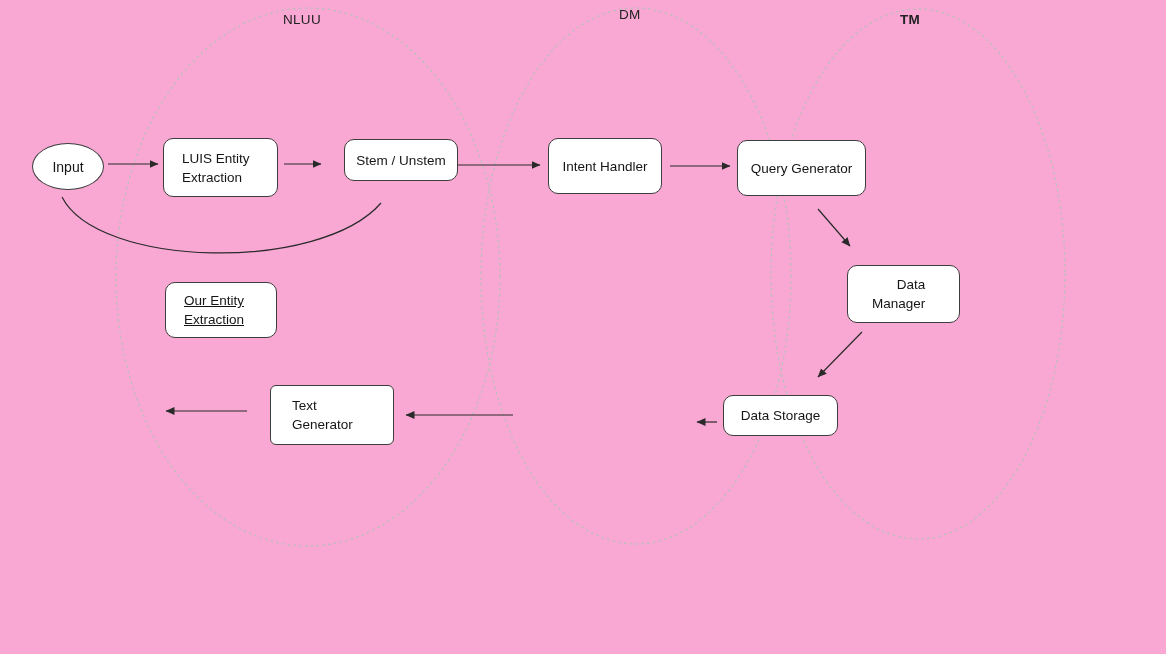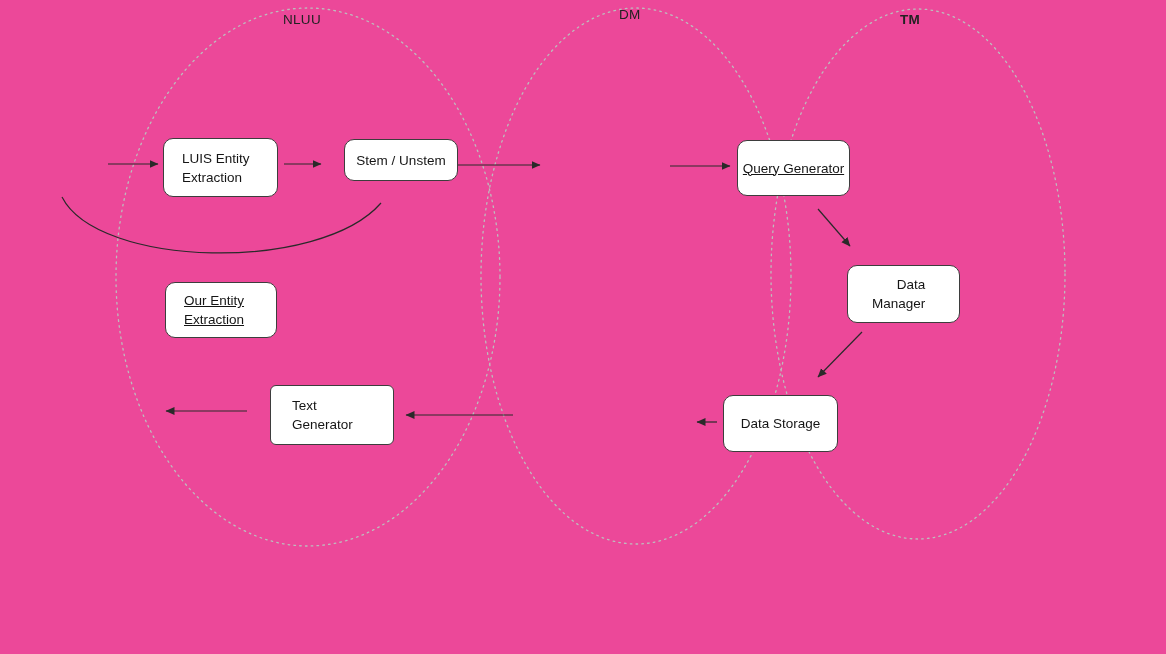--- a/index.html
+++ b/index.html
@@ -5,21 +5,21 @@
   html, body {
     margin: 0;
     padding: 0;
     background: #ffffff;
     font-family: "Liberation Sans", sans-serif;
   }
   #canvas {
     position: relative;
     width: 1166px;
     height: 654px;
-    background: #ec4899;
+    background: #f9a8d4;
     overflow: hidden;
   }
   #wires {
     position: absolute;
     left: 0;
     top: 0;
     width: 1166px;
     height: 654px;
   }
   .node {
@@ -91,33 +91,37 @@
     <line x1="513" y1="415" x2="406" y2="415" stroke="#2a2a2a" stroke-width="1.2" marker-end="url(#arr)"></line>
     <line x1="247" y1="411" x2="166" y2="411" stroke="#2a2a2a" stroke-width="1.2" marker-end="url(#arr)"></line>
 
     <path d="M 62 197 C 98 268, 320 273, 381 203" fill="none" stroke="#2a2a2a" stroke-width="1.2"></path>
   </svg>
 
   <div class="region-label" style="left:283px; top:12px;">NLUU</div>
   <div class="region-label" style="left:619px; top:7px;">DM</div>
   <div class="region-label" style="left:900px; top:12px;font-weight:bold;">TM</div>
 
+  <div class="terminal" style="left:32px; top:143px; width:72px; height:47px;">
+    <span>Input</span>
+  </div>
 
   <div class="node pad-left" style="left:163px; top:138px; width:115px; height:59px;">LUIS Entity
 Extraction</div>
 
   <div class="node centered" style="left:344px; top:139px; width:114px; height:42px;">Stem / Unstem</div>
 
+  <div class="node centered" style="left:548px; top:138px; width:114px; height:56px;">Intent Handler</div>
 
-  <div class="node centered" style="left:737px; top:140px; width:113px; height:56px;text-decoration:underline;">Query Generator</div>
+  <div class="node centered" style="left:737px; top:140px; width:129px; height:56px;">Query Generator</div>
 
   <div class="node pad-left" style="left:847px; top:265px; width:113px; height:58px; padding-left:24px;text-align:right;">Data
 Manager</div>
 
-  <div class="node centered" style="left:723px; top:395px; width:115px; height:57px;text-align:right;">Data Storage</div>
+  <div class="node centered" style="left:723px; top:395px; width:115px; height:41px;text-align:right;">Data Storage</div>
 
 
   <div class="node pad-left" style="left:270px; top:385px; width:124px; height:60px; padding-left:21px;border-radius:6px;">Text
 Generator</div>
 
   <div class="node pad-left" style="left:165px; top:282px; width:112px; height:56px;text-decoration:underline;">Our Entity
 Extraction</div>
 
 </div>
 

